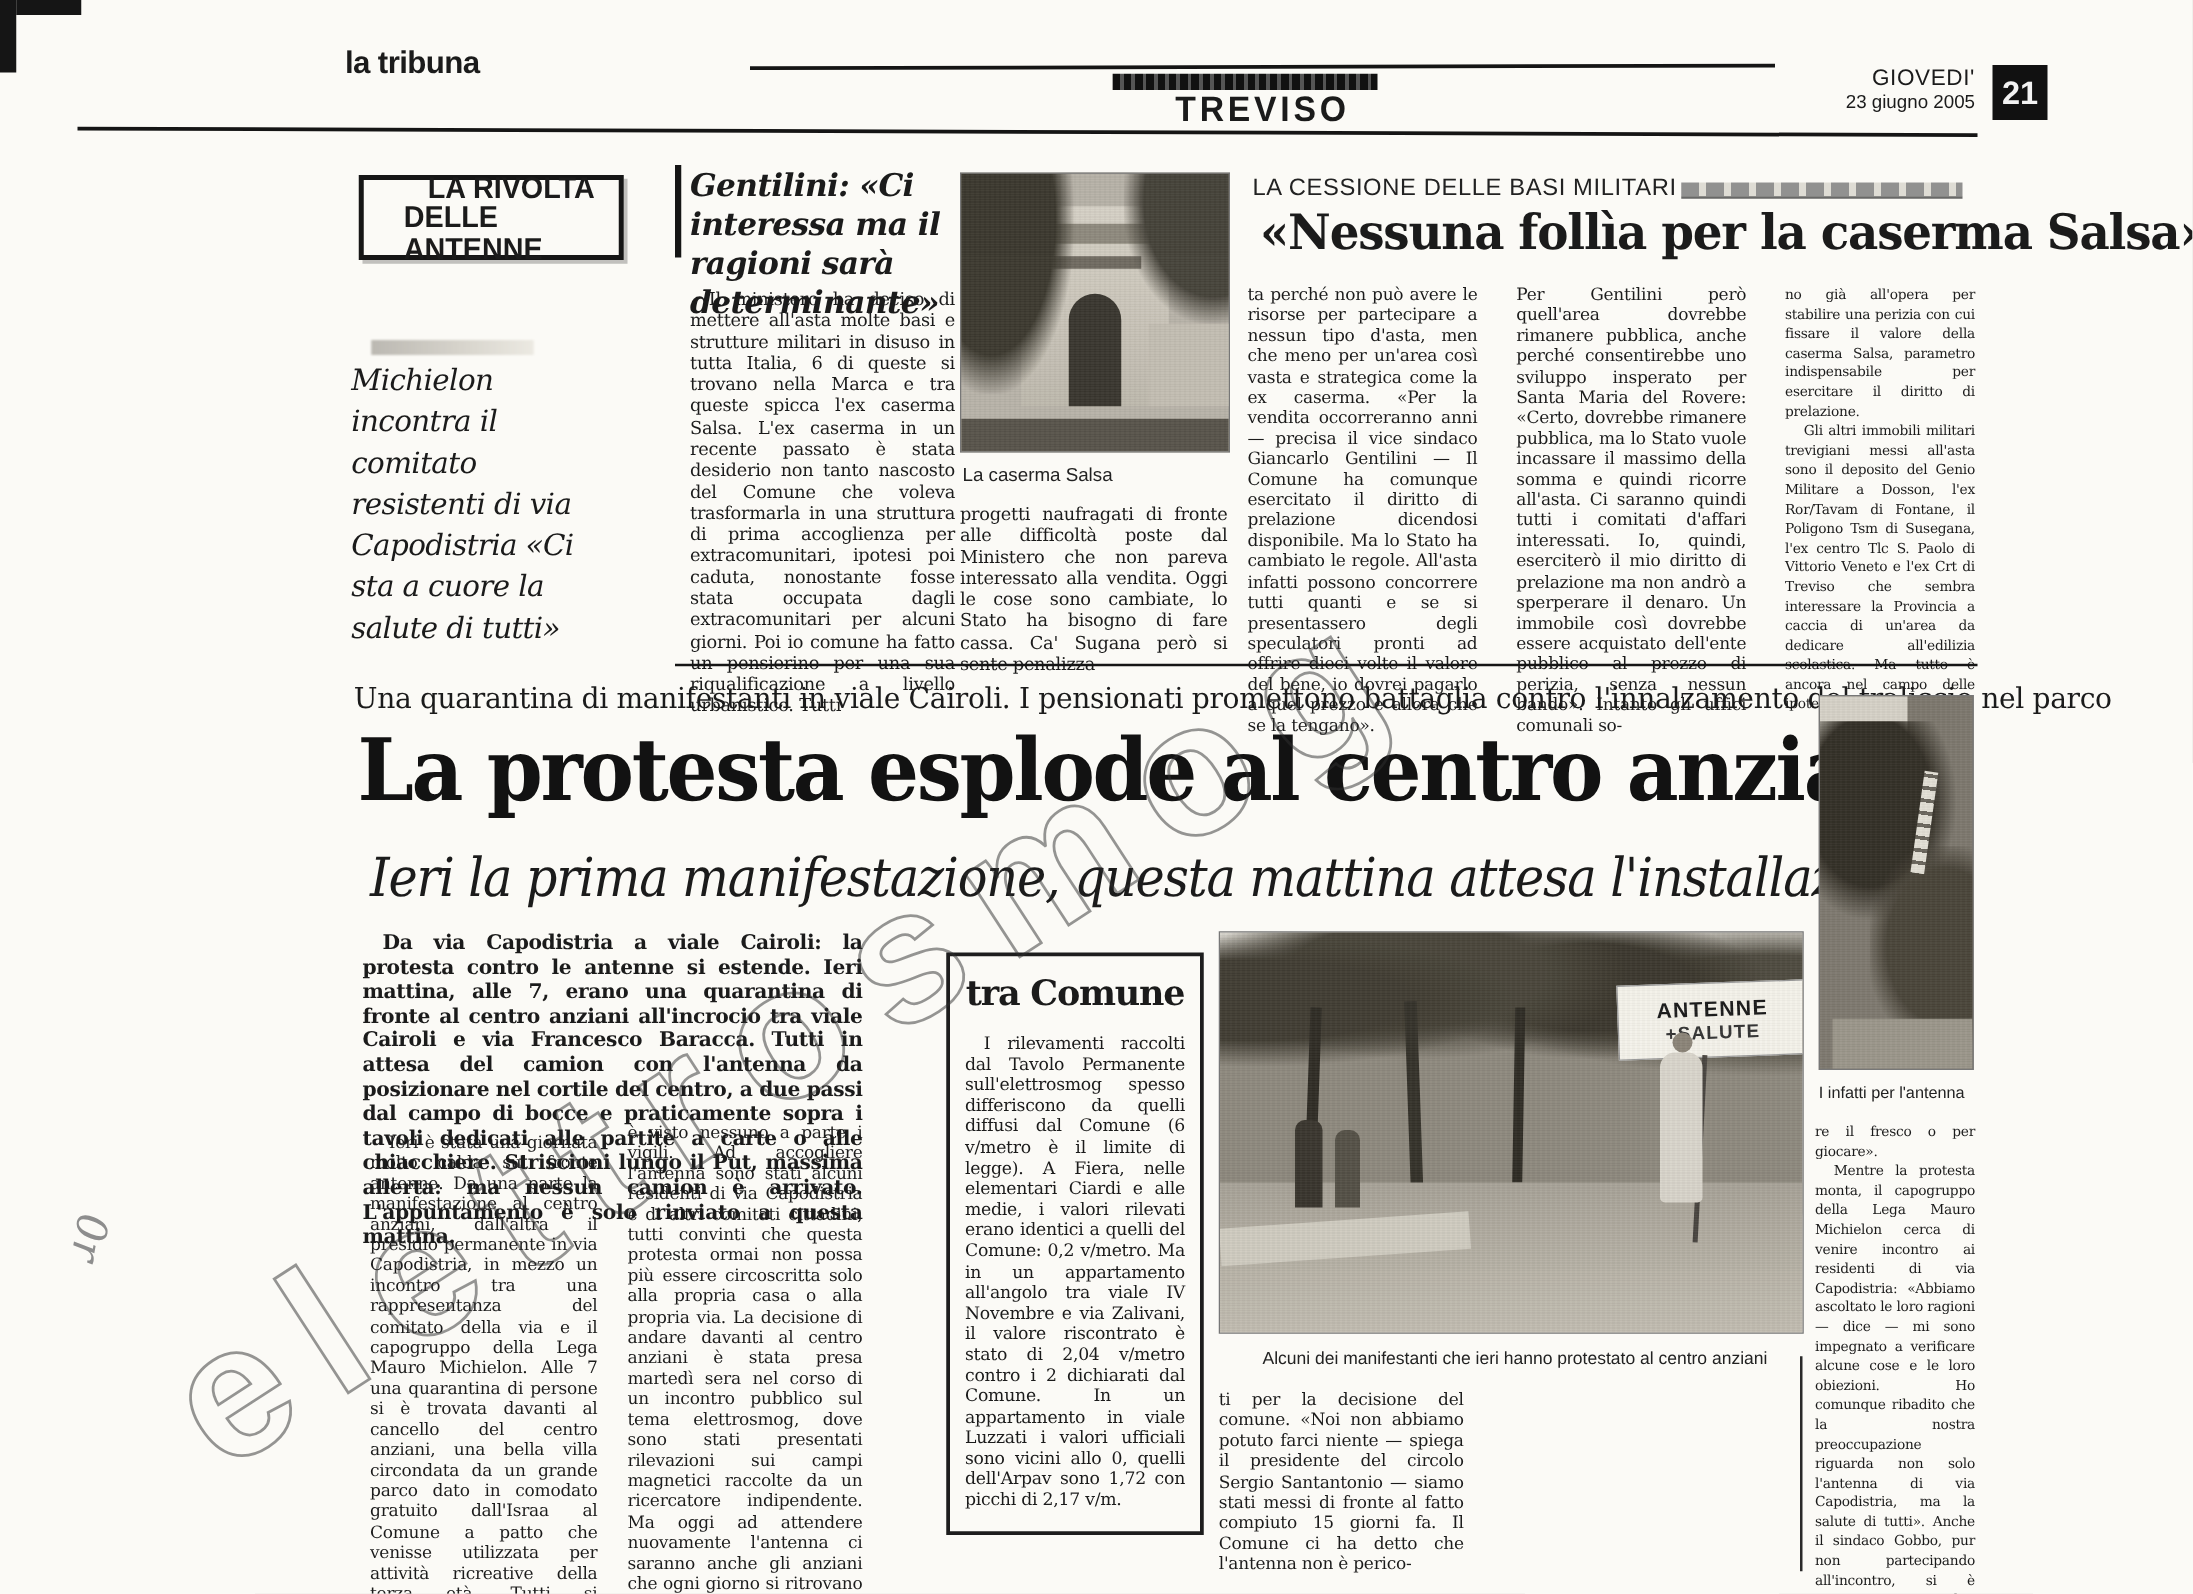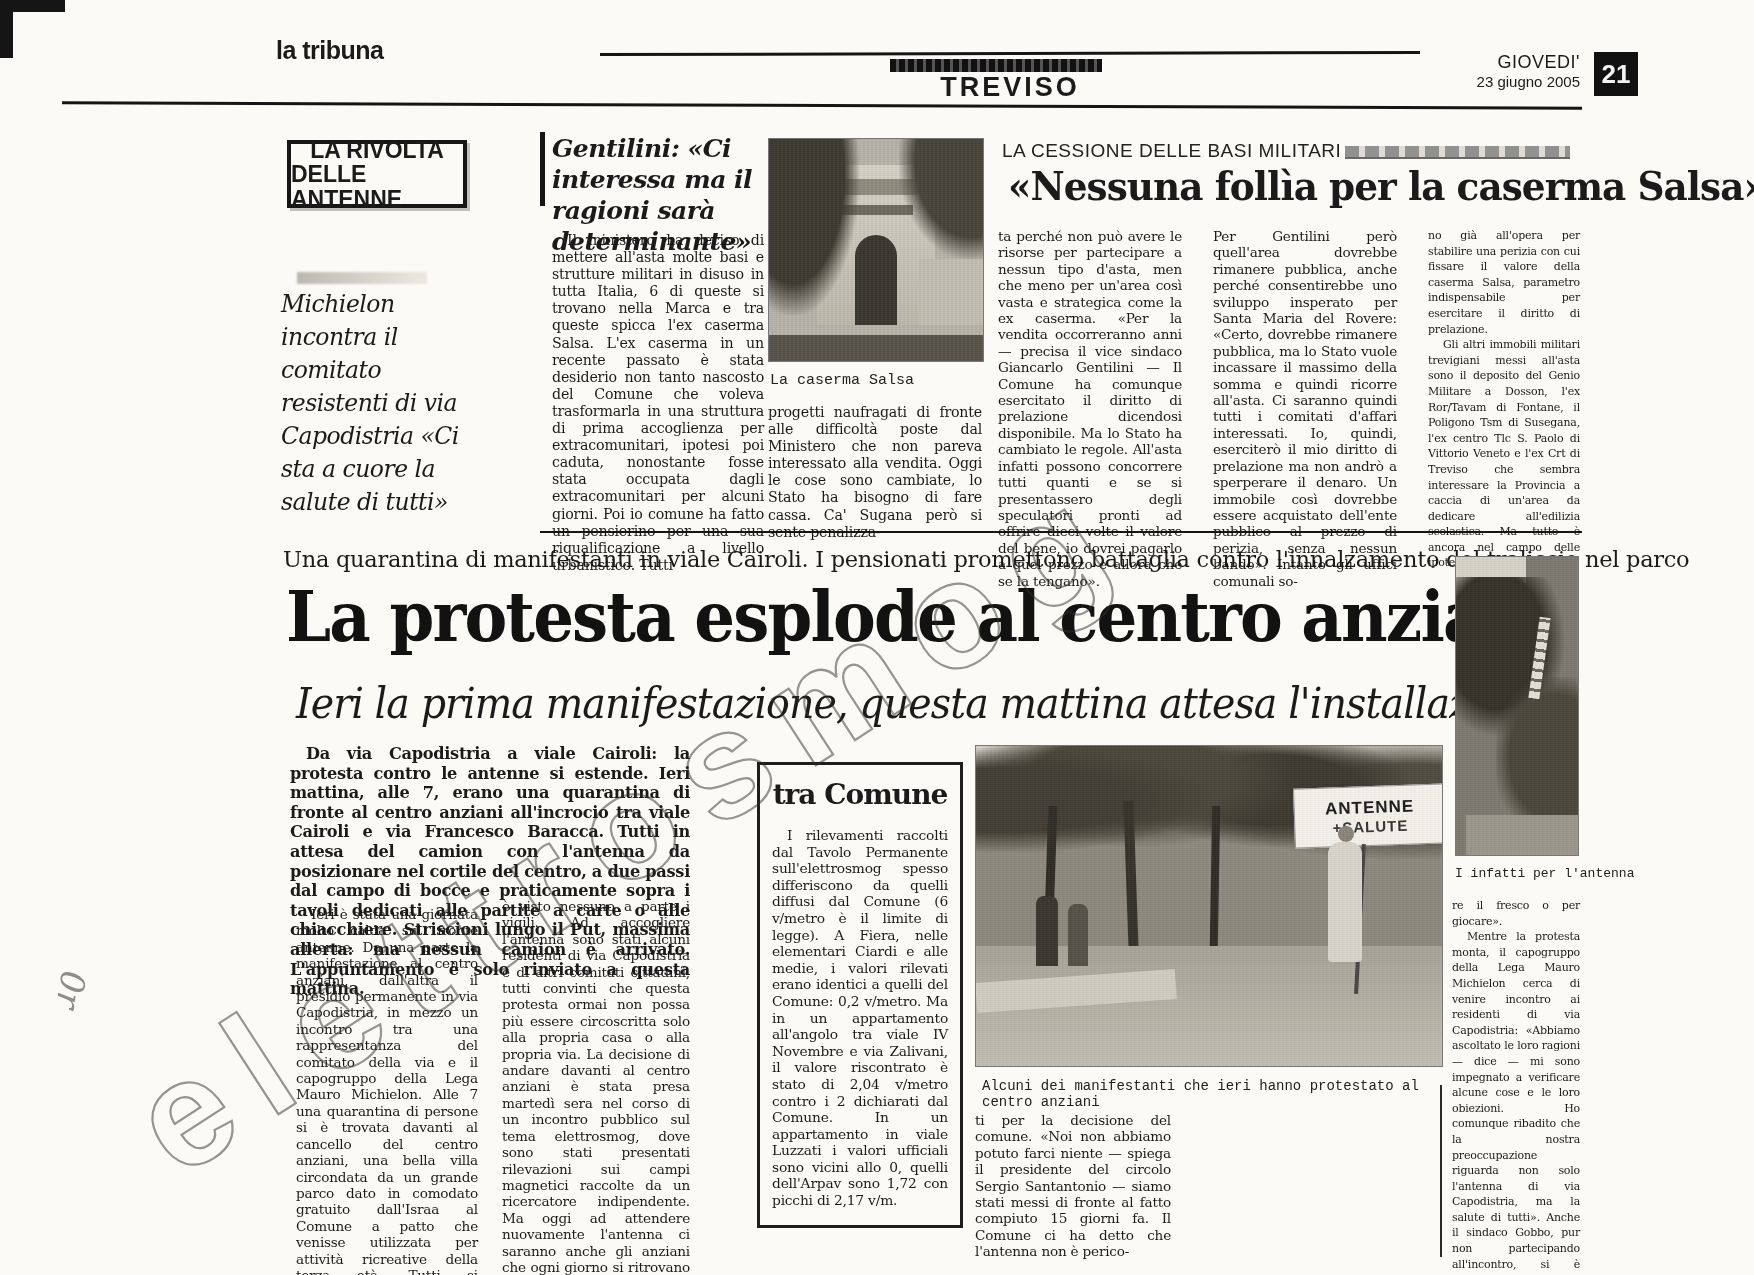--- a/index.html
+++ b/index.html
@@ -5,21 +5,21 @@
   html,body{margin:0;padding:0;background:#e9e7e2;}
   #page{position:relative;width:1754px;height:1275px;background:#fbfaf6;overflow:hidden;
         font-family:"DejaVu Serif",serif;color:#1b1b1b;}
   .abs{position:absolute;}
   .sans{font-family:"Liberation Sans",sans-serif;}
   .just{text-align:justify;text-justify:inter-word;}
   .body-txt{font-size:13.6px;line-height:16.4px;letter-spacing:-0.2px;}
   .body-sm{font-size:11px;line-height:15.6px;letter-spacing:-0.2px;}
   .indent{text-indent:15px;}
   .rule{background:#151515;}
-  .caption{font-family:Liberation Mono, monospace;font-size:14px;color:#222;}
+  .caption{font-family:Liberation Sans, sans-serif;font-size:14px;color:#222;text-align:center;}
   .photo{background:#b7b2a8;overflow:hidden;}
   .grain{position:absolute;inset:0;opacity:.35;pointer-events:none;
      background-image:repeating-linear-gradient(0deg,rgba(255,255,255,.08) 0 1px,rgba(0,0,0,.07) 1px 2px),
                       repeating-linear-gradient(90deg,rgba(255,255,255,.05) 0 2px,rgba(0,0,0,.05) 2px 4px);}
   .headline-big{font-weight:900;font-size:69px;letter-spacing:-2px;line-height:1;
      transform:scaleX(.93);transform-origin:left;white-space:nowrap;color:#121212;}
   .wm{color:transparent;-webkit-text-stroke:2.2px rgba(45,45,45,.5);
       font-weight:700;pointer-events:none;}
   .vline{background:#2a2a2a;}
 </style>
@@ -36,21 +36,21 @@
   <div class="abs rule" style="left:600px;top:52px;width:820px;height:3px;transform:rotate(-0.15deg);"></div>
   <div class="abs" style="left:890px;top:59px;width:212px;height:13px;background:repeating-linear-gradient(90deg,#111 0 6px,#555 6px 9px);"></div>
   <div class="abs sans" style="left:600px;top:72px;width:820px;text-align:center;font-size:27px;font-weight:bold;letter-spacing:3px;transform:scaleY(1.05);">TREVISO</div>
 
   <div class="abs sans" style="left:1380px;top:52px;width:200px;text-align:right;font-size:18px;letter-spacing:.5px;">GIOVEDI'</div>
   <div class="abs sans" style="left:1380px;top:73px;width:200px;text-align:right;font-size:15px;">23 giugno 2005</div>
   <div class="abs" style="left:1594px;top:52px;width:44px;height:44px;background:#111;color:#f2f2f2;display:flex;align-items:center;justify-content:center;font-family:'Liberation Sans',sans-serif;font-weight:bold;font-size:26px;">21</div>
 
   <div class="abs rule" style="left:62px;top:104px;width:1520px;height:3px;transform:rotate(0.2deg);"></div>
 
-  <div class="abs" style="left:287px;top:140px;width:172px;height:60px;border:4px solid #161616;box-shadow:3px 3px 0 rgba(20,20,20,.25);display:flex;flex-direction:column;align-items:center;justify-content:center;">
+  <div class="abs" style="left:287px;top:140px;width:172px;height:60px;border:4px solid #161616;box-shadow:3px 3px 0 rgba(20,20,20,.25);display:flex;flex-direction:column;align-items:center;justify-content:center;padding-left:32px;">
     <div class="sans" style="font-size:23px;font-weight:900;line-height:24px;transform:scaleY(1.05);">LA RIVOLTA</div>
     <div class="sans" style="font-size:23px;font-weight:900;line-height:24px;transform:scaleY(1.05);">DELLE ANTENNE</div>
   </div>
   <div class="abs" style="left:297px;top:272px;width:130px;height:12px;background:linear-gradient(90deg,#9a968e,#c8c4ba 60%,#e4e1d8);opacity:.65;filter:blur(1px);"></div>
   <div class="abs" style="left:281px;top:288px;width:190px;font-style:italic;font-size:23.5px;line-height:33px;letter-spacing:-0.5px;">Michielon incontra il comitato resistenti di via Capodistria «Ci sta a cuore la salute di tutti»</div>
 
   <div class="abs rule" style="left:540px;top:132px;width:5px;height:74px;"></div>
   <div class="abs" style="left:552px;top:133px;width:215px;font-style:italic;font-weight:bold;font-size:25px;line-height:31px;letter-spacing:-0.5px;">Gentilini: «Ci interessa ma il ragioni sarà determinante»</div>
   <div class="abs just body-txt indent" style="left:552px;top:232px;width:212px;height:290px;font-size:14.2px;line-height:17.1px;">Il ministero ha deciso di mettere all'asta molte basi e strutture militari in disuso in tutta Italia, 6 di queste si trovano nella Marca e tra queste spicca l'ex caserma Salsa. L'ex caserma in un recente passato è stata desiderio non tanto nascosto del Comune che voleva trasformarla in una struttura di prima accoglienza per extracomunitari, ipotesi poi caduta, nonostante fosse stata occupata dagli extracomunitari per alcuni giorni. Poi io comune ha fatto un pensierino per una sua riqualificazione a livello urbanistico. Tutti</div>
 

